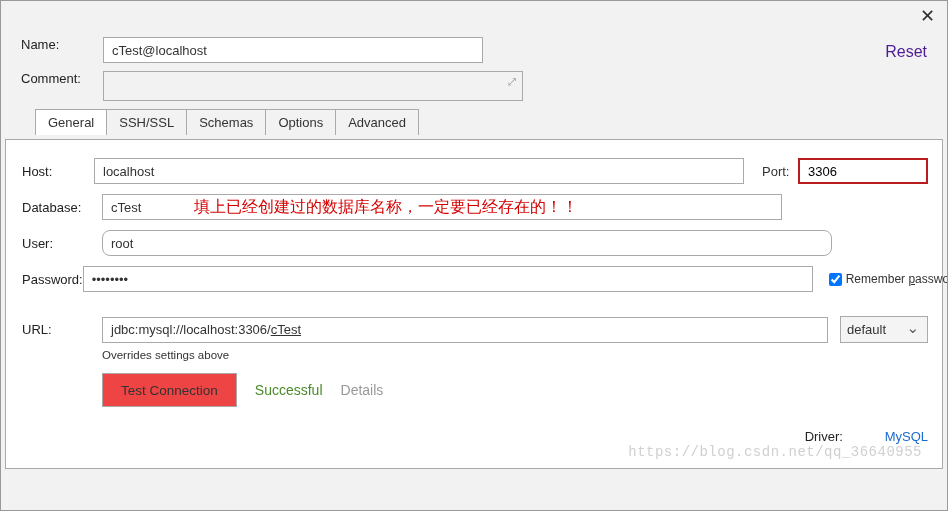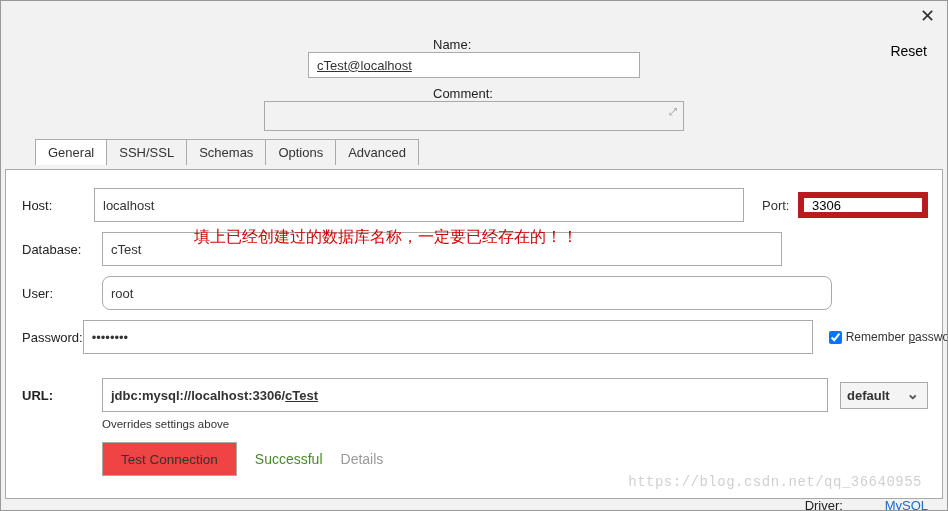--- a/index.html
+++ b/index.html
@@ -2,53 +2,53 @@
 <html><head>
 <meta charset="utf-8">
 <style>
   * { box-sizing: border-box; font-family: "Segoe UI", Arial, sans-serif; }
   body { margin: 0; background: #f2f2f2; width: 948px; height: 511px; font-size: 13px; color: #333; border: 1px solid #999; position: relative; }
 
   .top-bar { height: 30px; display: flex; justify-content: flex-end; align-items: center; padding: 0 12px; }
   .close-x { font-size: 18px; cursor: default; font-family: Arial; }
 
   .upper-section { padding: 6px 20px 4px 20px; position: relative; }
-  .row { display: flex; align-items: center; margin-bottom: 8px; flex-direction: column; }
+  .row { display: flex; align-items: flex-start; margin-bottom: 8px; }
   .label-col { width: 82px; font-size: 13px; color: #222; }
   .input-text {
     background: #fff; border: 1px solid #aaa; height: 26px;
     padding: 2px 8px; font-size: 13px; color: #333;
   }
   .input-disabled { background: #f2f2f2; border: 1px solid #aaa; height: 30px; position: relative; }
 
-  .reset-link { position: absolute; right: 20px; top: 12px; color: #000000; font-size: 14px; }
+  .reset-link { position: absolute; right: 20px; top: 12px; color: #4c1d95; font-size: 16px; }
 
   .expand-icon { position: absolute; right: 6px; top: 4px; font-size: 10px; color: #888; }
 
   .tabs { display: flex; margin: 4px 0 0 14px; }
   .tab {
     border: 1px solid #aaa; border-bottom: none;
     padding: 5px 12px; font-size: 13px; background: #f2f2f2;
     margin-right: -1px; cursor: default;
   }
   .tab.active { background: #fff; position: relative; z-index: 2; }
 
   .content-box {
     border: 1px solid #aaa; background: #fff;
     margin: 0 4px 4px 4px; padding: 18px 14px 14px 16px;
     height: 330px; position: relative;
   }
   .crow { display: flex; align-items: center; margin-bottom: 10px; }
   .clabel { width: 80px; font-size: 13px; color: #222; }
   .cinput {
-    background: #fff; border: 1px solid #aaa; height: 34px;
+    background: #fff; border: 1px solid #aaa; height: 26px;
     padding: 2px 8px; font-size: 13px; color: #333; flex: 1;
   }
   .port-label { width: 40px; margin-left: 18px; font-size: 13px; }
-  .port-input { width: 130px; border: 6px solid #b91c1c; height: 26px; padding: 2px 8px; font-size: 13px; }
+  .port-input { width: 130px; border: 2px solid #b91c1c; height: 26px; padding: 2px 8px; font-size: 13px; }
 
   .annotation { color: #d40000; font-size: 16px; position: absolute; left: 188px; top: 57px; pointer-events: none; font-family: "Microsoft YaHei", sans-serif; }
 
   .remember { margin-left: 12px; display: flex; align-items: center; font-size: 12px; white-space: nowrap; }
   .remember input { margin-right: 4px; }
 
   .url-select {
     width: 88px; height: 27px; border: 1px solid #aaa; background: #f4f4f4;
     margin-left: 12px; font-size: 13px; padding: 0 18px 0 6px; position: relative;
     display: flex; align-items: center;
@@ -78,21 +78,21 @@
 
 <div class="top-bar">
   <span class="close-x">✕</span>
 </div>
 
 <div class="upper-section">
   <span class="reset-link">Reset</span>
 
   <div class="row">
     <div class="label-col">Name:</div>
-    <input class="input-text" style="width: 332px; text-decoration: underline;" value="cTest@localhost">
+    <input class="input-text" style="width: 380px;" value="cTest@localhost">
   </div>
 
   <div class="row">
     <div class="label-col">Comment:</div>
     <div class="input-disabled" style="width:420px">
       <span class="expand-icon">⤢</span>
     </div>
   </div>
 
   <div class="tabs">
@@ -129,21 +129,21 @@
     <div class="clabel">Password:</div>
     <div class="cinput" style="flex:0 0 730px; display:flex; align-items:center;">
         <span>••••••••</span>
       </div>
     <label class="remember">
       <input type="checkbox" checked="" style="">
       <span>Remember <span class="pw-underline-c">p</span>assword</span>
     </label>
   </div>
 
-  <div class="crow" style="margin-top:24px;font-weight:bold;">
+  <div class="crow" style="margin-top:24px;">
     <div class="clabel">URL:</div>
     <div class="cinput" style="flex:1; display:flex; align-items:center;">
       <span>jdbc:mysql://localhost:3306/</span>
         <span class="underline">cTest</span>
     </div>
     <div class="url-select">
       <span>default</span>
     </div>
   </div>
 

